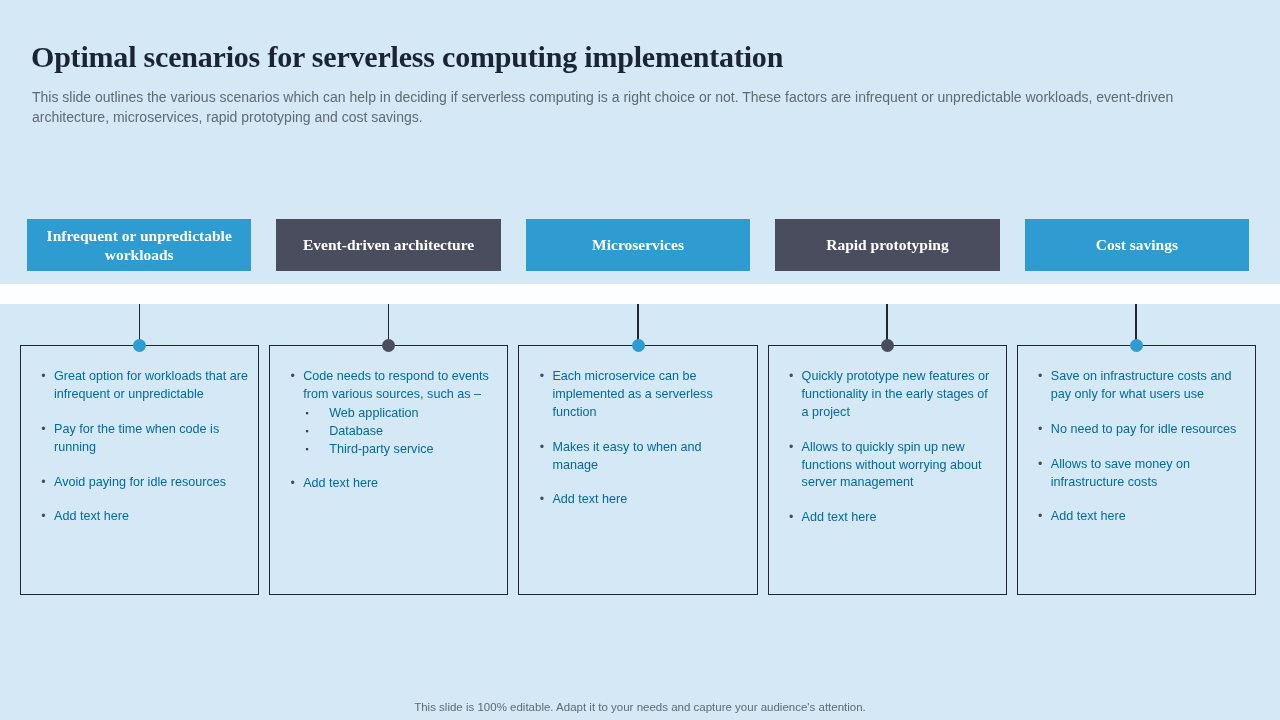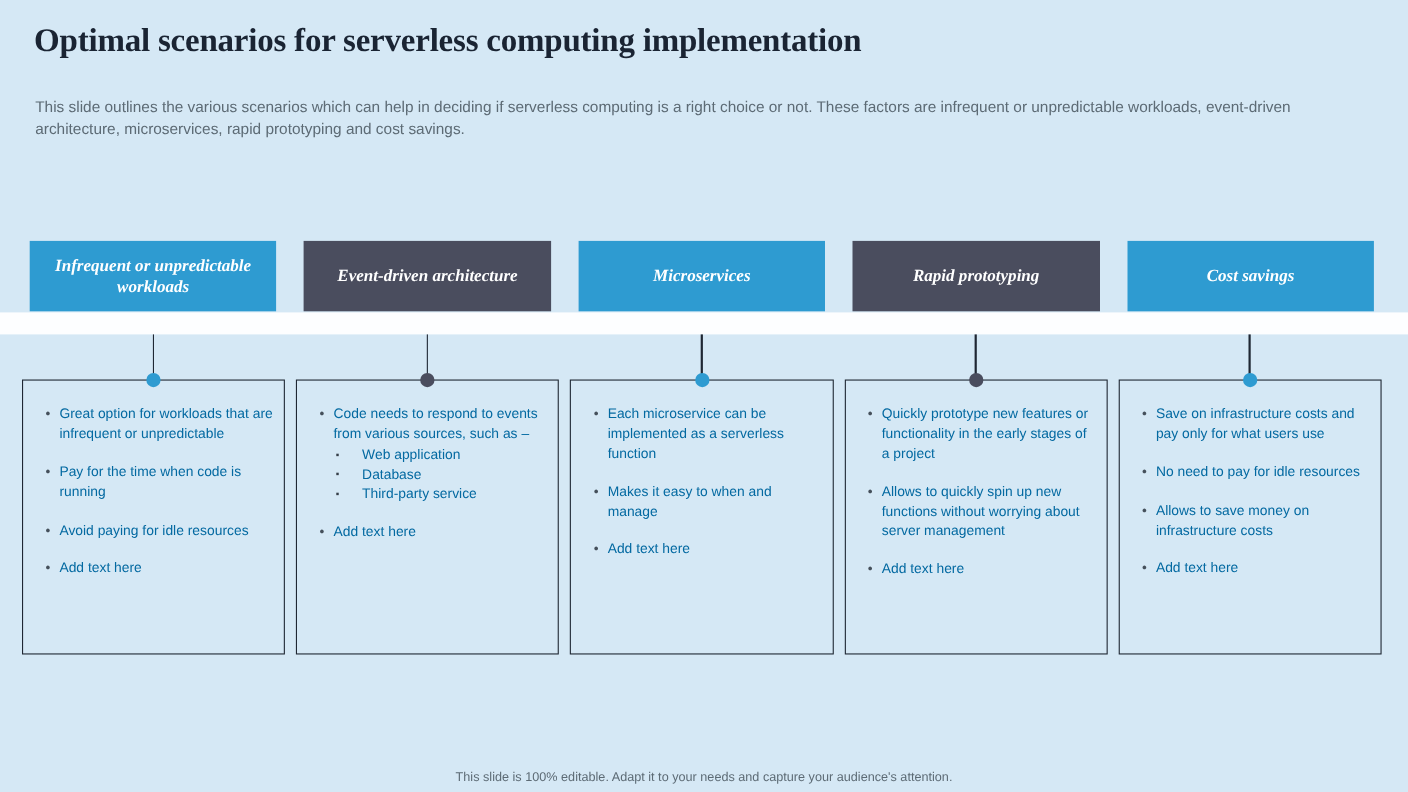--- a/index.html
+++ b/index.html
@@ -9,21 +9,21 @@
     background: var(--bg, #D5E8F5);
     overflow: hidden;
   }
   .slide {
     position: relative;
     width: 1280px; height: 720px;
     background: var(--bg, #D5E8F5);
   }
   .title {
     position: absolute;
-    left: 31px; top: 20px;
+    left: 31px; top: 40px;
     margin: 0;
     width: 1100px;
     font-family: "Liberation Serif", "DejaVu Serif", serif;
     font-weight: 600;
     font-size: 30px;
     letter-spacing: -0.2px;
     color: #1A2433;
   }
   .subtitle {
     position: absolute;
@@ -37,24 +37,23 @@
   .band {
     position: absolute;
     left: 0; top: 284px;
     width: 1280px; height: 20px;
     background: #FDFEFF;
     z-index: 0;
   }
   .headers-row {
     position: absolute;
     left: 27px; top: 219px;
-    width: 1222px; height: 64px;
+    width: 1222px; height: 52px;
     display: flex; gap: 25px;
     z-index: 2;
-    font-style: italic;
   }
   .header-btn {
     flex: 1;
     display: flex; align-items: center; justify-content: center;
     text-align: center;
     font-family: "Liberation Serif", "DejaVu Serif", serif;
     font-weight: 700;
     font-size: 15.5px;
     line-height: 1.25;
     color: #FFFFFF;

